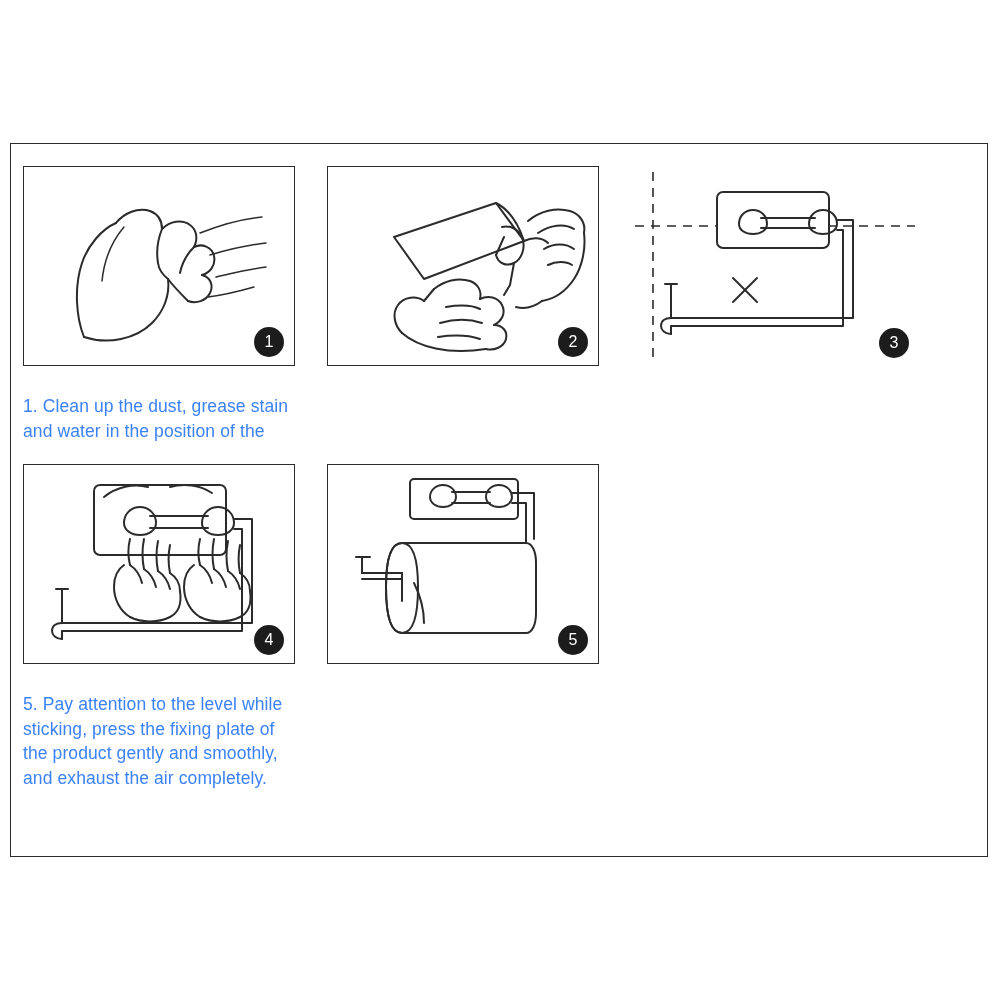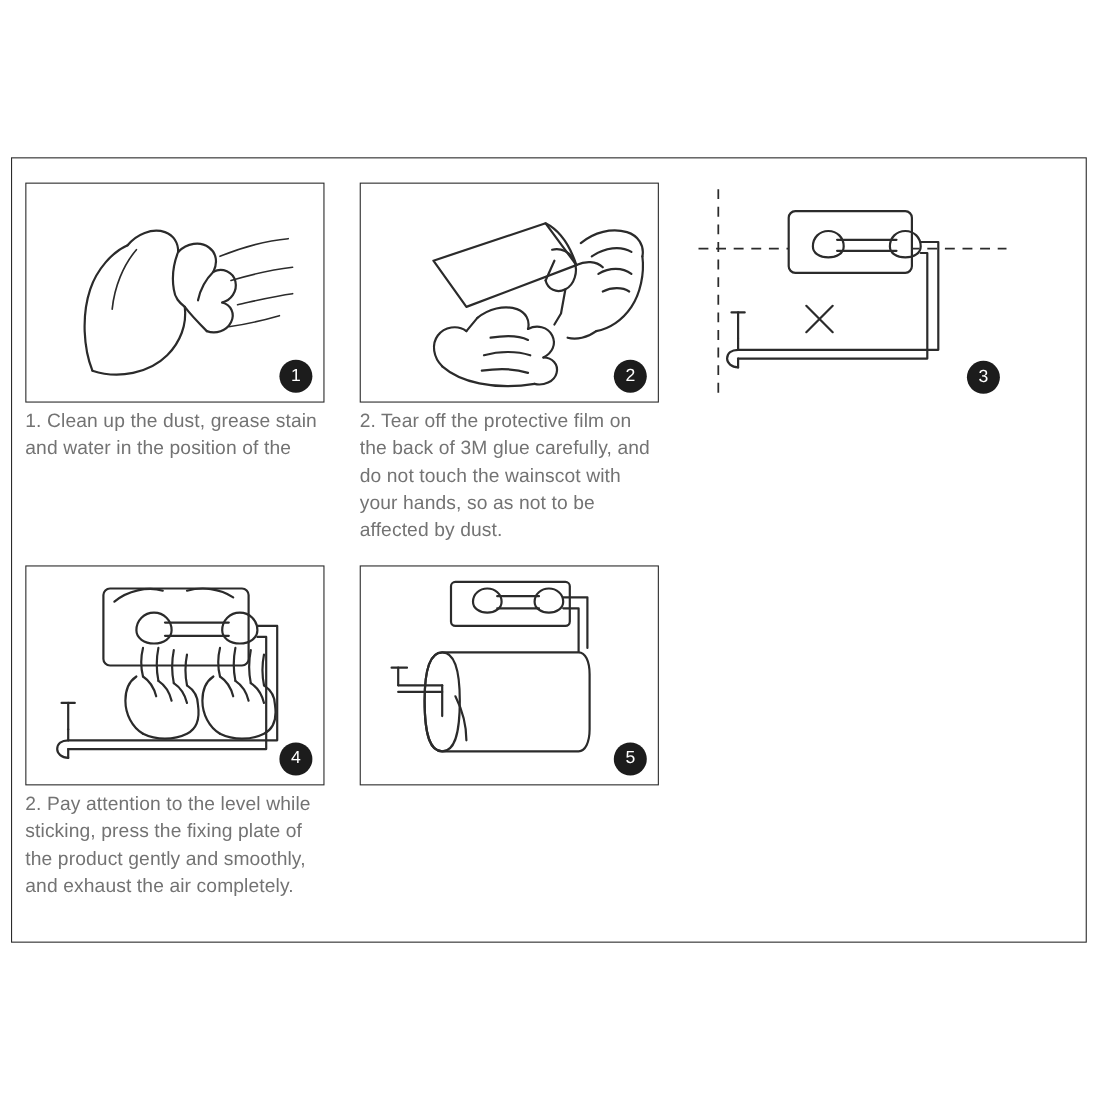--- a/index.html
+++ b/index.html
@@ -66,24 +66,24 @@
     height: 30px;
     border-radius: 50%;
     background: #1c1c1c;
     color: #ffffff;
     font-size: 16px;
     line-height: 30px;
     text-align: center;
     font-family: "Liberation Sans", sans-serif;
   }
   .caption {
-    margin-top: 4px;
+    margin-top: 28px;
     font-size: 17.5px;
     line-height: 1.42;
-    color: #737373;
+    color: #3b82f6;
     letter-spacing: 0.1px;
     padding-right: 4px;
   }
   svg { display: block; }
   .ln { fill: none; stroke: #2b2b2b; stroke-width: 2; stroke-linecap: round; stroke-linejoin: round; }
   .ln-thin { fill: none; stroke: #2b2b2b; stroke-width: 1.5; stroke-linecap: round; stroke-linejoin: round; }
   .ln-dash { fill: none; stroke: #2b2b2b; stroke-width: 1.6; stroke-dasharray: 9 7; }
   .fillw { fill: #ffffff; stroke: #2b2b2b; stroke-width: 2; stroke-linejoin: round; }
 </style>
 </head>
@@ -137,21 +137,20 @@
             <path class="ln" d="M166 158 C174 158 180 164 178 172 C176 180 166 184 158 182"></path>
             <path class="ln" d="M158 182 C120 188 90 180 74 166"></path>
             <path class="ln" d="M74 166 C66 158 64 146 70 138 C76 130 88 128 96 134"></path>
             <path class="ln" d="M96 134 L106 122"></path>
             <path class="ln" d="M118 140 C130 138 144 138 152 142"></path>
             <path class="ln" d="M112 156 C126 152 142 152 154 156"></path>
             <path class="ln" d="M110 170 C124 168 140 168 152 172"></path>
           </svg>
           <div class="badge">2</div>
         </div>
-        <div class="caption">2. Tear off the protective film on the back of 3M glue carefully, and do not touch the wainscot with your hands, so as not to be affected by dust.</div>
       </div>
 
       <div class="step wide">
         <div class="panel borderless">
           <svg width="288" height="198" viewBox="0 0 288 198">
             <path class="ln-dash" d="M4 60 L284 60"></path>
             <path class="ln-dash" d="M22 6 L22 194"></path>
             <rect class="fillw" x="86" y="26" width="112" height="56" rx="6"></rect>
             <path class="ln" d="M108 58 C108 50 114 44 122 44 C130 44 136 50 136 58 C136 64 130 68 122 68 C114 68 108 64 108 58 Z"></path>
             <path class="ln" d="M178 58 C178 50 184 44 192 44 C200 44 206 50 206 58 C206 64 200 68 192 68 C184 68 178 64 178 58 Z"></path>
@@ -208,21 +207,21 @@
             <path class="ln" d="M216 80 C214 90 214 98 216 108"></path>
             <path class="ln" d="M170 100 C164 104 160 112 160 122 C160 134 166 146 176 152"></path>
             <path class="ln" d="M176 100 C182 104 186 110 188 118"></path>
             <path class="ln" d="M190 104 C196 108 200 114 202 122"></path>
             <path class="ln" d="M204 106 C210 110 214 116 216 124"></path>
             <path class="ln" d="M216 108 C222 112 226 118 226 126"></path>
             <path class="ln" d="M176 152 C188 158 204 158 216 152 C224 148 228 140 226 126"></path>
           </svg>
           <div class="badge">4</div>
         </div>
-        <div class="caption">2. Pay attention to the level while sticking, press the fixing plate of the product gently and smoothly, and exhaust the air completely.</div>
+        <div class="caption">5. Pay attention to the level while sticking, press the fixing plate of the product gently and smoothly, and exhaust the air completely.</div>
       </div>
 
       <div class="step">
         <div class="panel">
           <svg width="270" height="198" viewBox="0 0 270 198">
             <rect class="fillw" x="82" y="14" width="108" height="40" rx="4"></rect>
             <path class="ln" d="M102 32 C102 25 108 20 115 20 C122 20 128 25 128 32 C128 38 122 42 115 42 C108 42 102 38 102 32 Z"></path>
             <path class="ln" d="M158 32 C158 25 164 20 171 20 C178 20 184 25 184 32 C184 38 178 42 171 42 C164 42 158 38 158 32 Z"></path>
             <path class="ln" d="M124 27 L162 27"></path>
             <path class="ln" d="M124 38 L162 38"></path>

